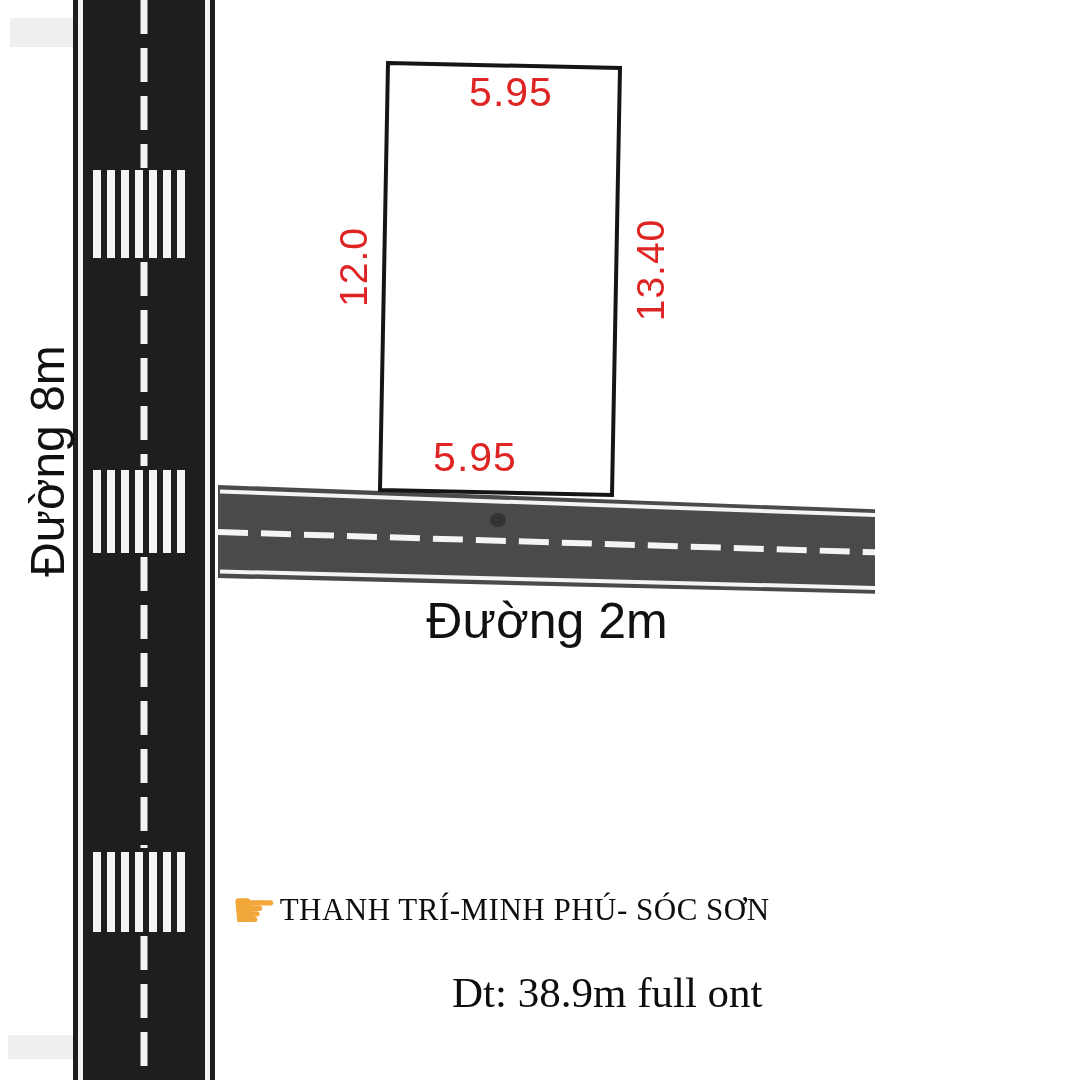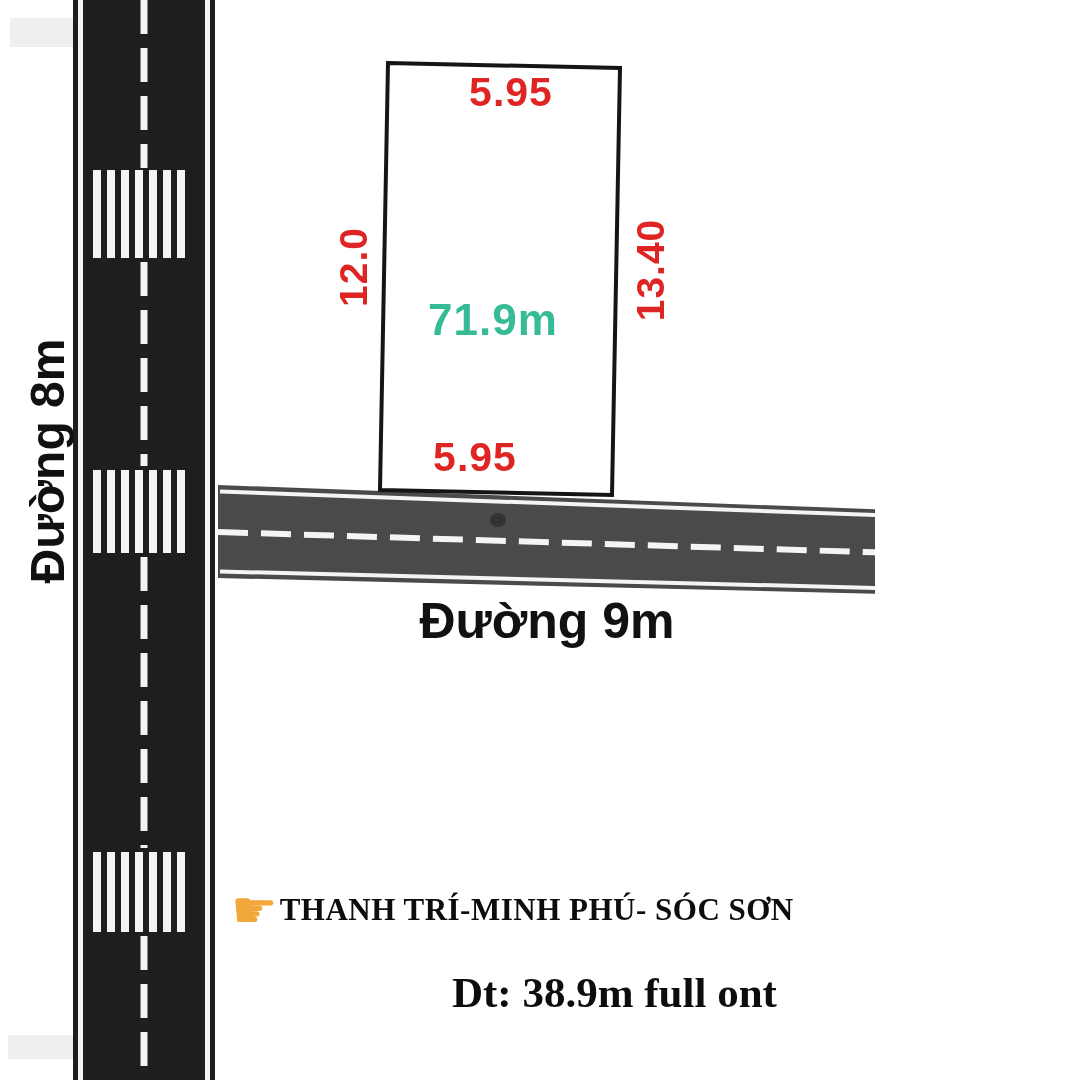--- a/index.html
+++ b/index.html
@@ -10,21 +10,20 @@
     --area-teal:#35bb95;
     --text-black:#0d0d0d;
     --icon-amber:#f2a73b;
     --watermark-gray:#f0efef;
   }
   html,body{margin:0;padding:0;background:#ffffff;}
   .canvas{
     position:relative;width:875px;height:1080px;background:#ffffff;
     overflow:hidden;
     font-family:"Liberation Sans","DejaVu Sans",sans-serif;
-    font-weight:bold;
   }
   .scene{position:absolute;left:0;top:0;width:1080px;height:1080px;}
 
   
   .fill-dark{fill:var(--road-dark);}
   .fill-gray{fill:var(--road-gray);}
   .fill-mark{fill:var(--marking-white);}
   .fill-wm{fill:var(--watermark-gray);}
   .mark-line{stroke:var(--marking-white);fill:none;}
   .shade-band{fill:#000;opacity:0.13;}
@@ -108,23 +107,22 @@
     </g>
 
     <polygon class="plot-shape" points="388,63 620,68 612,495 380,490"></polygon>
   </svg>
 
   <div class="label dim" style="left:511px;top:92px;">5.95</div>
   <div class="label dim" style="left:475px;top:457px;">5.95</div>
   <div class="label dim rot" style="left:354px;top:267px;">12.0</div>
   <div class="label dim rot" style="left:651px;top:270px;">13.40</div>
 
-  <div class="label area-label" style="left:493px;top:320px;">71.9m</div>
 
-  <div class="label road-label" style="left:547px;top:621px;">Đường 9m</div>
+  <div class="label road-label" style="left:547px;top:621px;">Đường 2m</div>
   <div class="label road-label vert rot" style="left:47px;top:461px;">Đường 8m</div>
 
   <div class="caption-line">
     <span class="caption-icon">☛</span>
     <span class="caption-title">THANH TRÍ-MINH PHÚ- SÓC SƠN</span>
   </div>
   <div class="caption-sub">Dt: 38.9m full ont</div>
 
 </div>
 

